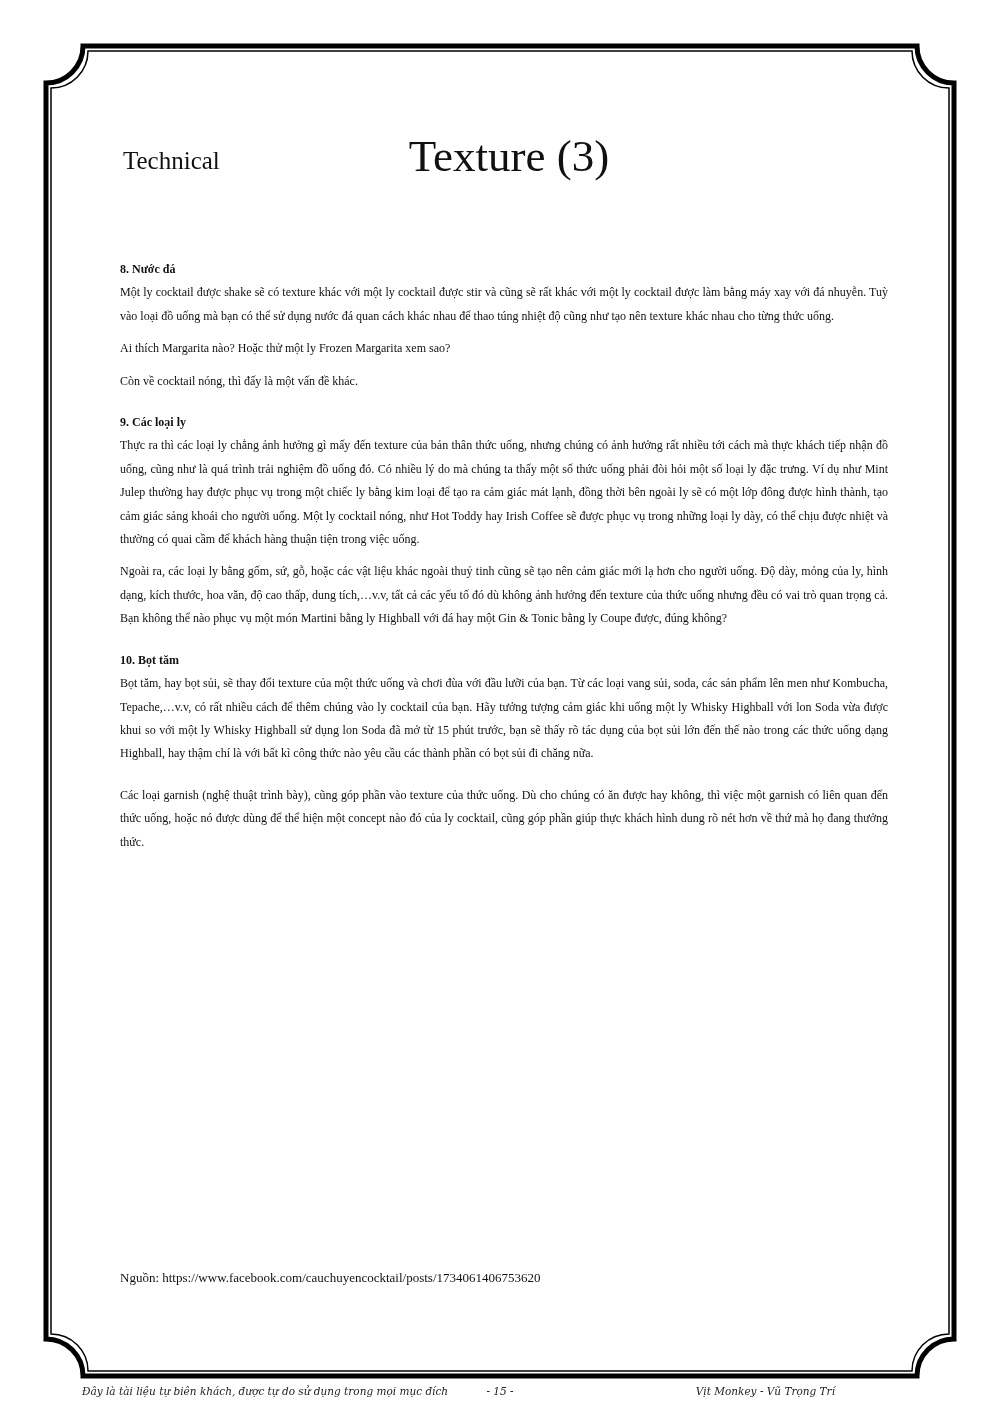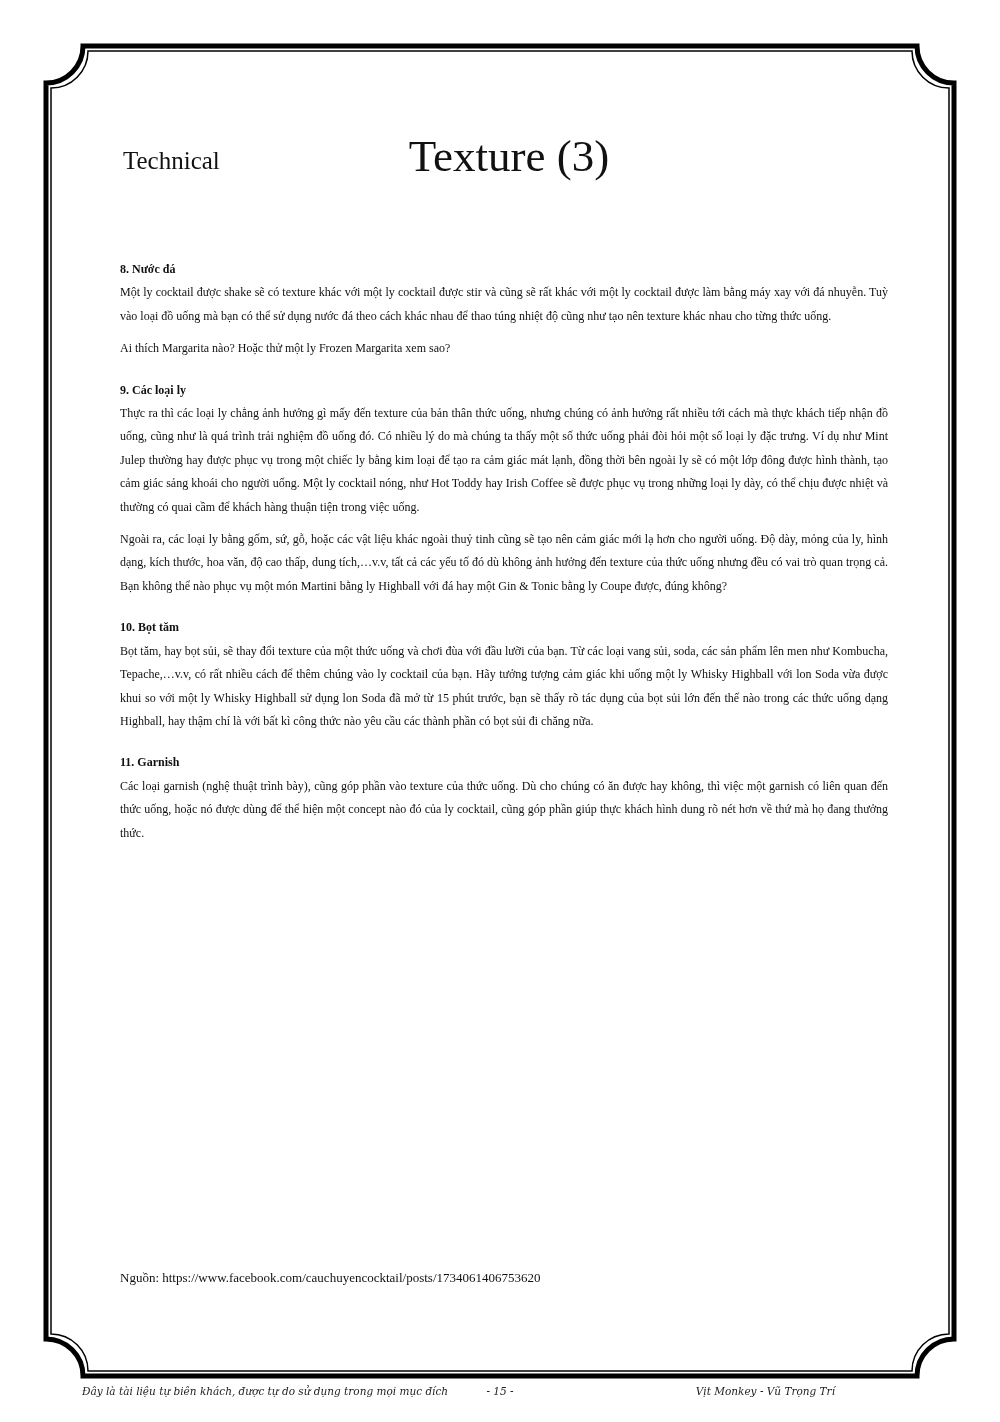--- a/index.html
+++ b/index.html
@@ -44,34 +44,34 @@
 
   <path d="M 88 51 L 912 51 A 37 37 0 0 0 949 88 L 949 1334 A 37 37 0 0 0 912 1371 L 88 1371 A 37 37 0 0 0 51 1334 L 51 88 A 37 37 0 0 0 88 51 Z" fill="none" stroke="#000" stroke-width="1.5"></path>
 </svg>
 
 <div class="header-left">Technical</div>
 <div class="header-title">Texture (3)</div>
 
 <div class="content">
   <div class="section">
     <p class="section-heading">8. Nước đá</p>
-    <p class="para">Một ly cocktail được shake sẽ có texture khác với một ly cocktail được stir và cũng sẽ rất khác với một ly cocktail được làm bằng máy xay với đá nhuyễn. Tuỳ vào loại đồ uống mà bạn có thể sử dụng nước đá theo cách khác nhau để thao túng nhiệt độ cũng như tạo nên texture khác nhau cho từng thức uống.</p>
+    <p class="para">Một ly cocktail được shake sẽ có texture khác với một ly cocktail được stir và cũng sẽ rất khác với một ly cocktail được làm bằng máy xay với đá nhuyễn. Tuỳ vào loại đồ uống mà bạn có thể sử dụng nước đá quan cách khác nhau để thao túng nhiệt độ cũng như tạo nên texture khác nhau cho từng thức uống.</p>
     <p class="para">Ai thích Margarita nào? Hoặc thử một ly Frozen Margarita xem sao?</p>
+    <p class="para">Còn về cocktail nóng, thì đấy là một vấn đề khác.</p>
   </div>
   <div class="section">
     <p class="section-heading">9. Các loại ly</p>
     <p class="para">Thực ra thì các loại ly chẳng ảnh hưởng gì mấy đến texture của bản thân thức uống, nhưng chúng có ảnh hưởng rất nhiều tới cách mà thực khách tiếp nhận đồ uống, cũng như là quá trình trải nghiệm đồ uống đó. Có nhiều lý do mà chúng ta thấy một số thức uống phải đòi hỏi một số loại ly đặc trưng. Ví dụ như Mint Julep thường hay được phục vụ trong một chiếc ly bằng kim loại để tạo ra cảm giác mát lạnh, đồng thời bên ngoài ly sẽ có một lớp đông được hình thành, tạo cảm giác sảng khoái cho người uống. Một ly cocktail nóng, như Hot Toddy hay Irish Coffee sẽ được phục vụ trong những loại ly dày, có thể chịu được nhiệt và thường có quai cầm để khách hàng thuận tiện trong việc uống.</p>
     <p class="para">Ngoài ra, các loại ly bằng gốm, sứ, gỗ, hoặc các vật liệu khác ngoài thuỷ tinh cũng sẽ tạo nên cảm giác mới lạ hơn cho người uống. Độ dày, mỏng của ly, hình dạng, kích thước, hoa văn, độ cao thấp, dung tích,…v.v, tất cả các yếu tố đó dù không ảnh hưởng đến texture của thức uống nhưng đều có vai trò quan trọng cả. Bạn không thể nào phục vụ một món Martini bằng ly Highball với đá hay một Gin &amp; Tonic bằng ly Coupe được, đúng không?</p>
   </div>
   <div class="section">
     <p class="section-heading">10. Bọt tăm</p>
     <p class="para">Bọt tăm, hay bọt sủi, sẽ thay đổi texture của một thức uống và chơi đùa với đầu lưỡi của bạn. Từ các loại vang sủi, soda, các sản phẩm lên men như Kombucha, Tepache,…v.v, có rất nhiều cách để thêm chúng vào ly cocktail của bạn. Hãy tưởng tượng cảm giác khi uống một ly Whisky Highball với lon Soda vừa được khui so với một ly Whisky Highball sử dụng lon Soda đã mở từ 15 phút trước, bạn sẽ thấy rõ tác dụng của bọt sủi lớn đến thế nào trong các thức uống dạng Highball, hay thậm chí là với bất kì công thức nào yêu cầu các thành phần có bọt sủi đi chăng nữa.</p>
   </div>
   <div class="section">
-    <p class="section-heading">11. Garnish</p>
     <p class="para">Các loại garnish (nghệ thuật trình bày), cũng góp phần vào texture của thức uống. Dù cho chúng có ăn được hay không, thì việc một garnish có liên quan đến thức uống, hoặc nó được dùng để thể hiện một concept nào đó của ly cocktail, cũng góp phần giúp thực khách hình dung rõ nét hơn về thứ mà họ đang thưởng thức.</p>
   </div>
 </div>
 
 <div class="source">Nguồn: https://www.facebook.com/cauchuyencocktail/posts/1734061406753620</div>
 
 <div class="footer footer-left">Đây là tài liệu tự biên khách, được tự do sử dụng trong mọi mục đích</div>
 <div class="footer footer-center">- 15 -</div>
 <div class="footer footer-right">Vịt Monkey - Vũ Trọng Trí</div>
 

